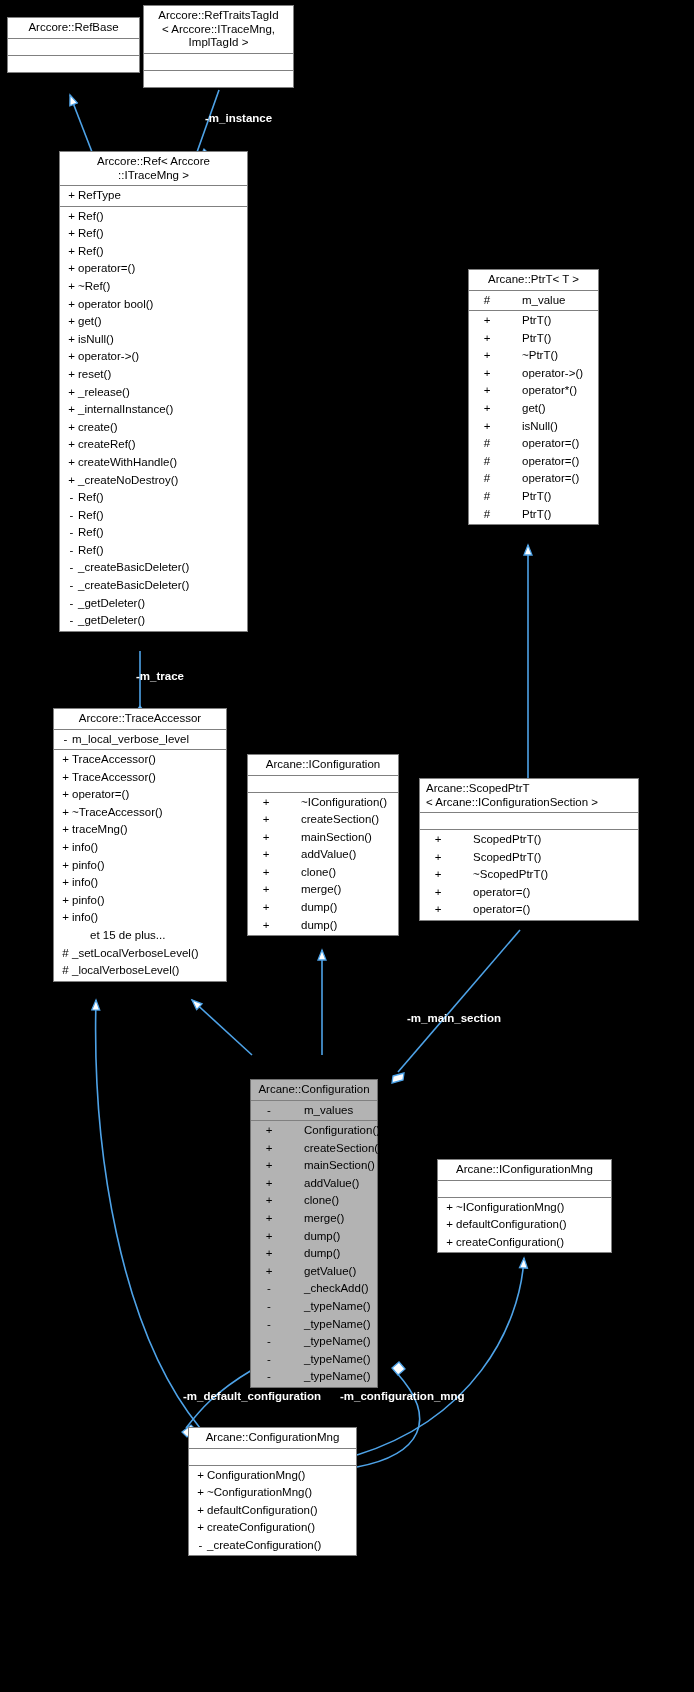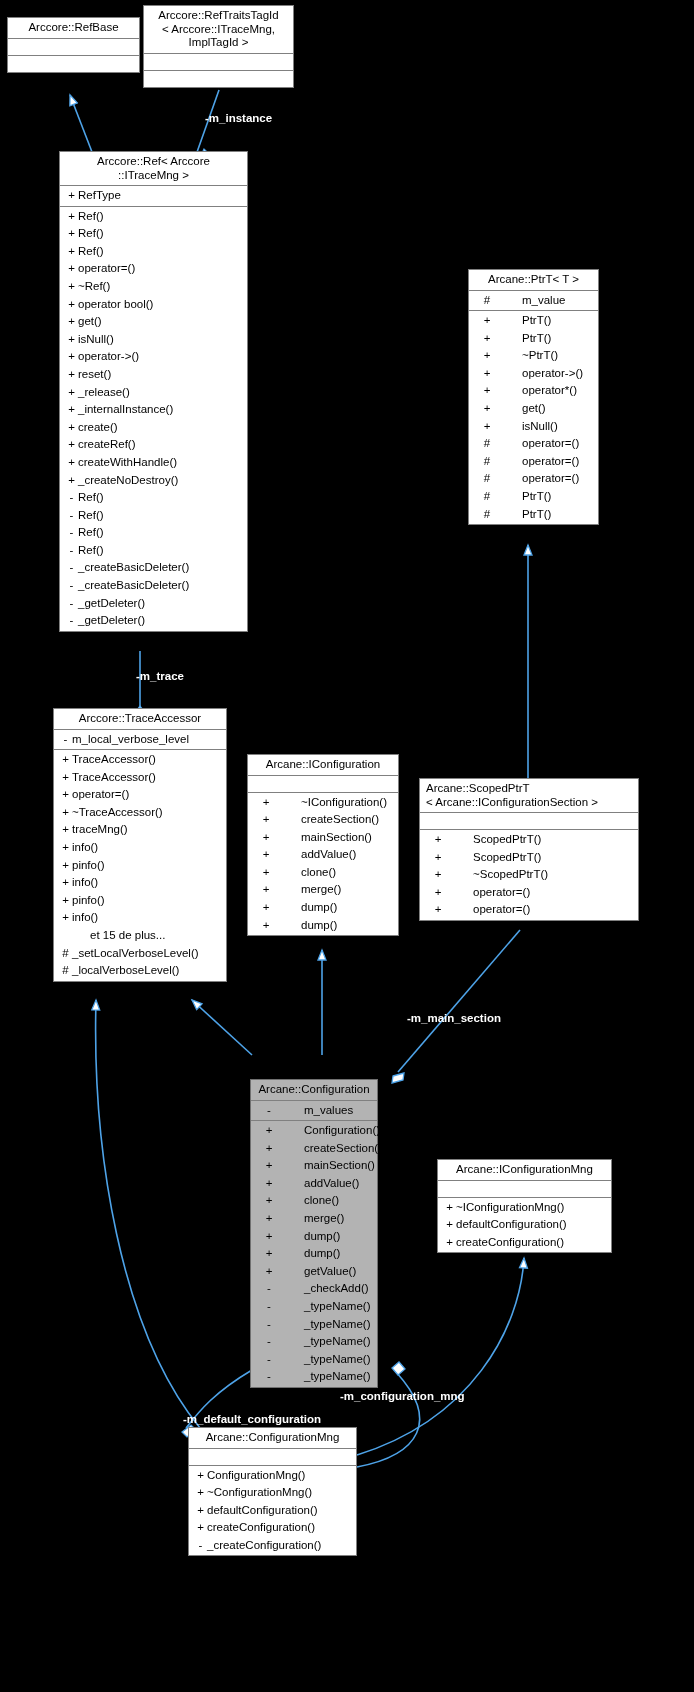--- a/index.html
+++ b/index.html
@@ -552,16 +552,16 @@
         <div class="row">
           <span class="vis">-</span>
           <span class="nm">_createConfiguration()</span>
         </div>
       </div>
   </div>
 
   <div class="edge-label" style="left:205px; top:112px;">-m_instance</div>
   <div class="edge-label" style="left:136px; top:670px;">-m_trace</div>
   <div class="edge-label" style="left:407px; top:1012px;">-m_main_section</div>
-  <div class="edge-label" style="left:183px; top:1390px;margin-top:23px;">-m_default_configuration</div>
+  <div class="edge-label" style="left:183px; top:1390px;">-m_default_configuration</div>
   <div class="edge-label" style="left:340px; top:1390px;">-m_configuration_mng</div>
 
 </div>
 
 </body></html>

